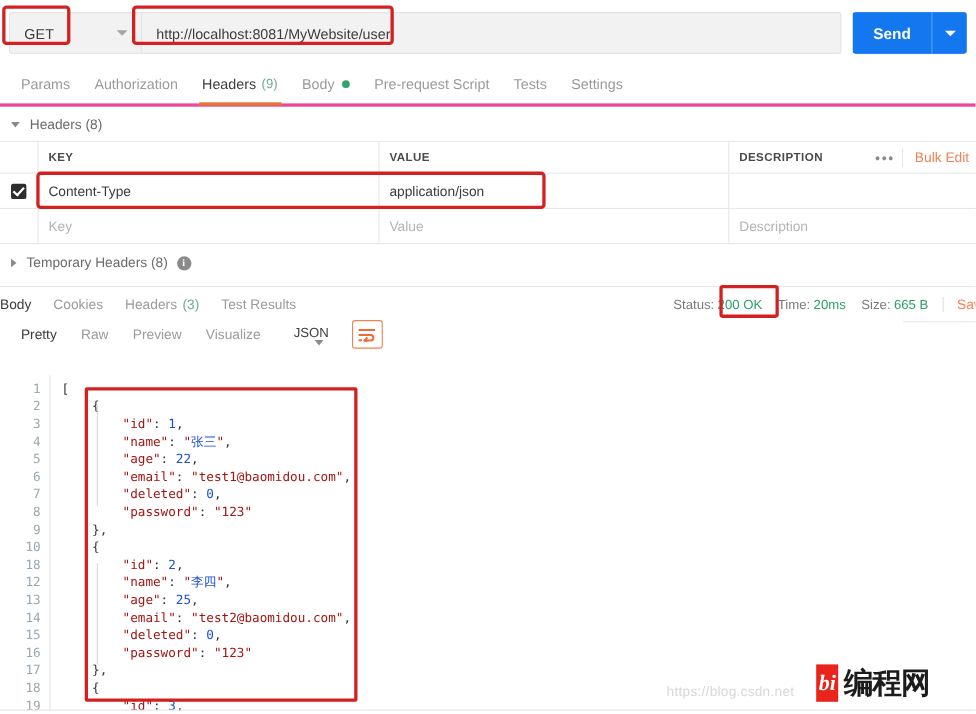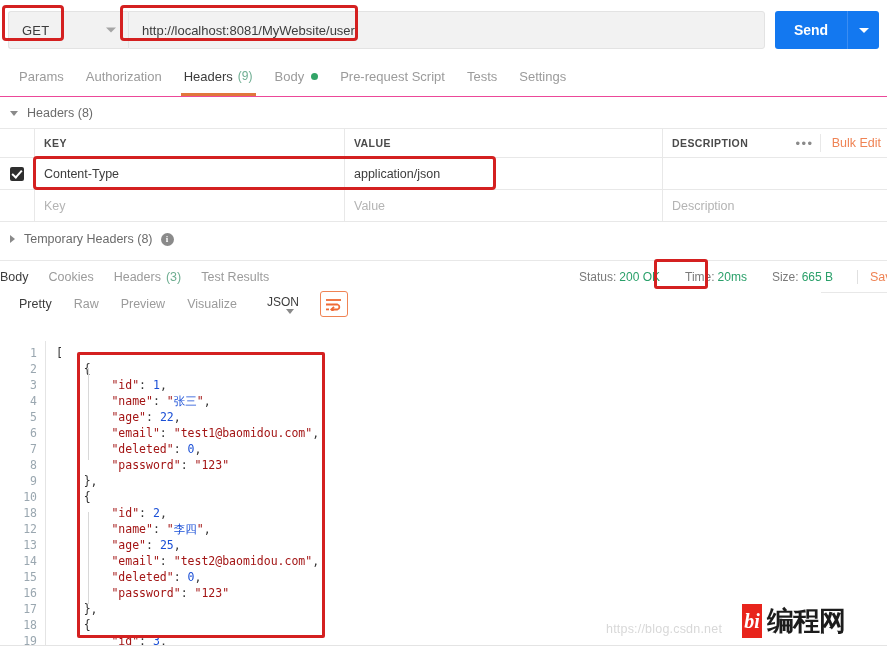--- a/index.html
+++ b/index.html
@@ -61,21 +61,21 @@
     border: none; border-left: 1px solid #3b8df3; cursor: pointer;
   }
   .send-caret {
     width: 0; height: 0; border-left: 5px solid transparent;
     border-right: 5px solid transparent; border-top: 5px solid #fff;
   }
 
   
   .req-tabs {
     position: absolute; left: 0; top: 56px; width: 887px; height: 41px;
-    border-bottom: 1px solid #ec4899; display: flex; align-items: flex-start;
+    border-bottom: 3px solid #ec4899; display: flex; align-items: flex-start;
     padding-left: 8px;
   }
   .rtab {
     position: relative; height: 40px; display: flex; align-items: center;
     padding: 0 11px; font-size: 13px; color: #9b9b9b; cursor: pointer; white-space: nowrap;
   }
   .rtab.active { color: #3c3c3c; }
   .rtab.active::after {
     content: ""; position: absolute; left: 8px; right: 8px; bottom: 0;
     height: 3px; background: #e1773c;
@@ -164,21 +164,21 @@
   }
   .rsp-tab:first-child { padding-left: 0; }
   .rsp-tab.active { color: #3c3c3c; }
   .rsp-tab.active::after {
     content: ""; position: absolute; left: 0; right: 8px; bottom: 0;
     height: 3px; background: #e1773c;
   }
   .rsp-tab .cnt { color: #6fae92; margin-left: 5px; }
   .resp-meta {
     margin-left: auto; display: flex; align-items: flex-end; font-size: 12px;
-    color: #7a7a7a; padding-right: 0; position: relative; gap: 11px;
+    color: #7a7a7a; padding-right: 0; position: relative;
   }
   .meta-item { margin-left: 14px; white-space: nowrap; }
   .meta-val { color: #2aa06a; margin-left: 3px; }
   .save-resp {
     color: #ef8354; font-size: 12.5px; margin-left: 13px;
     border-left: 1px solid #e0e0e0; padding-left: 12px; white-space: nowrap;
     overflow: hidden; width: 30px;
   }
   .hl-status {
     position: absolute; left: 654px; top: 259px; width: 54px; height: 30px;

